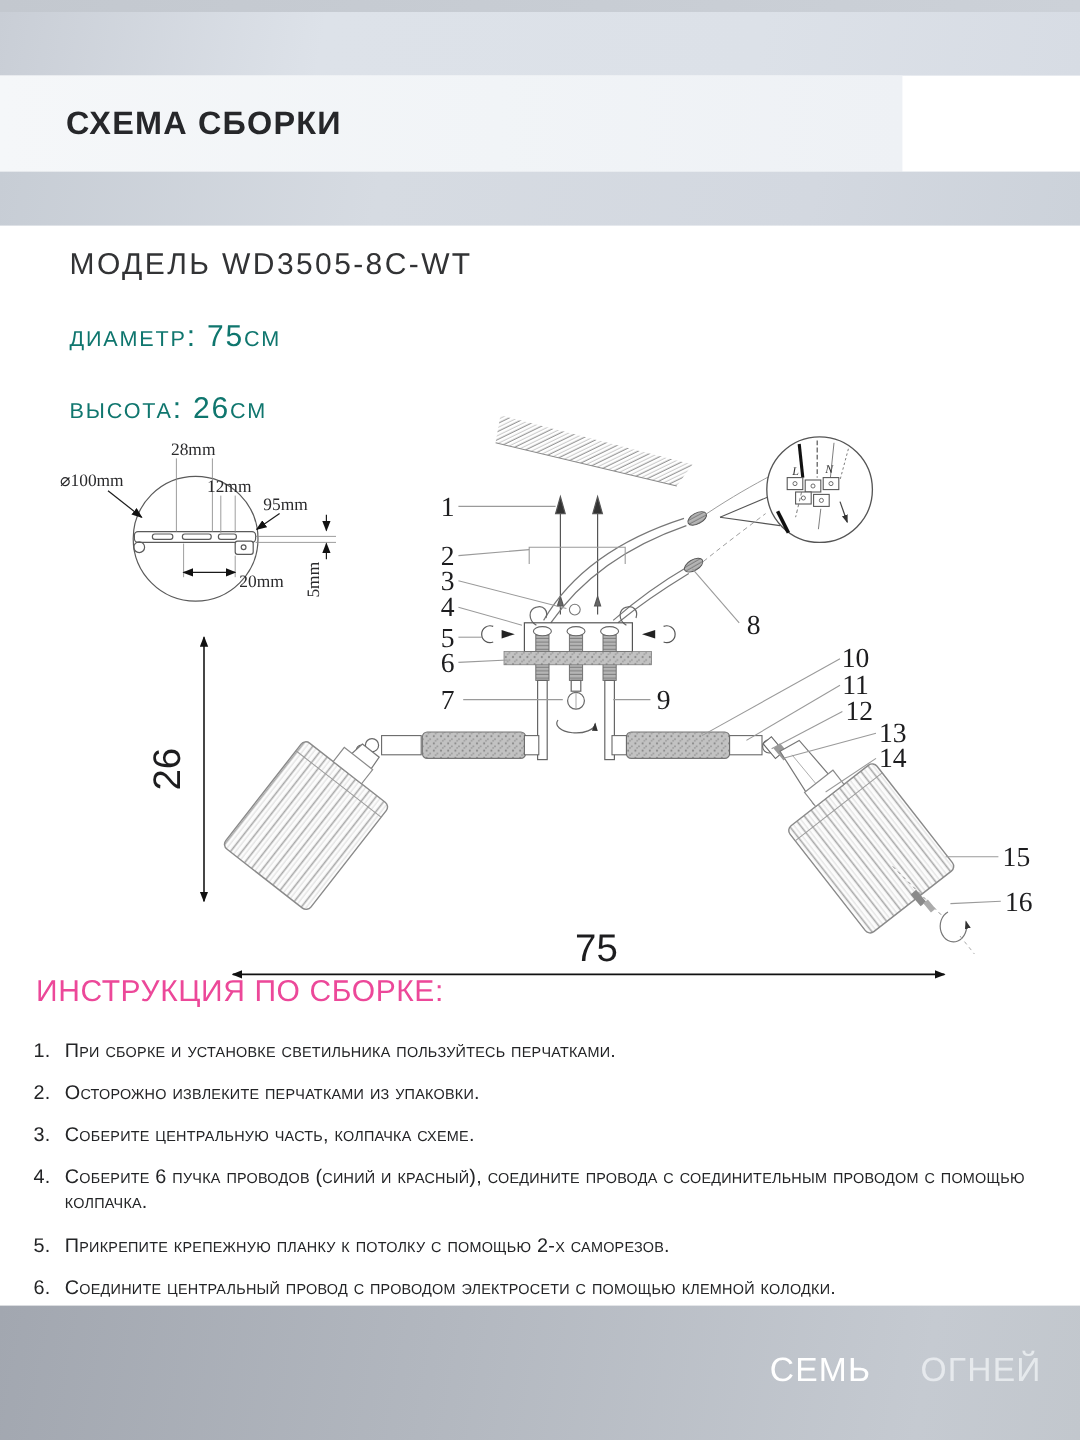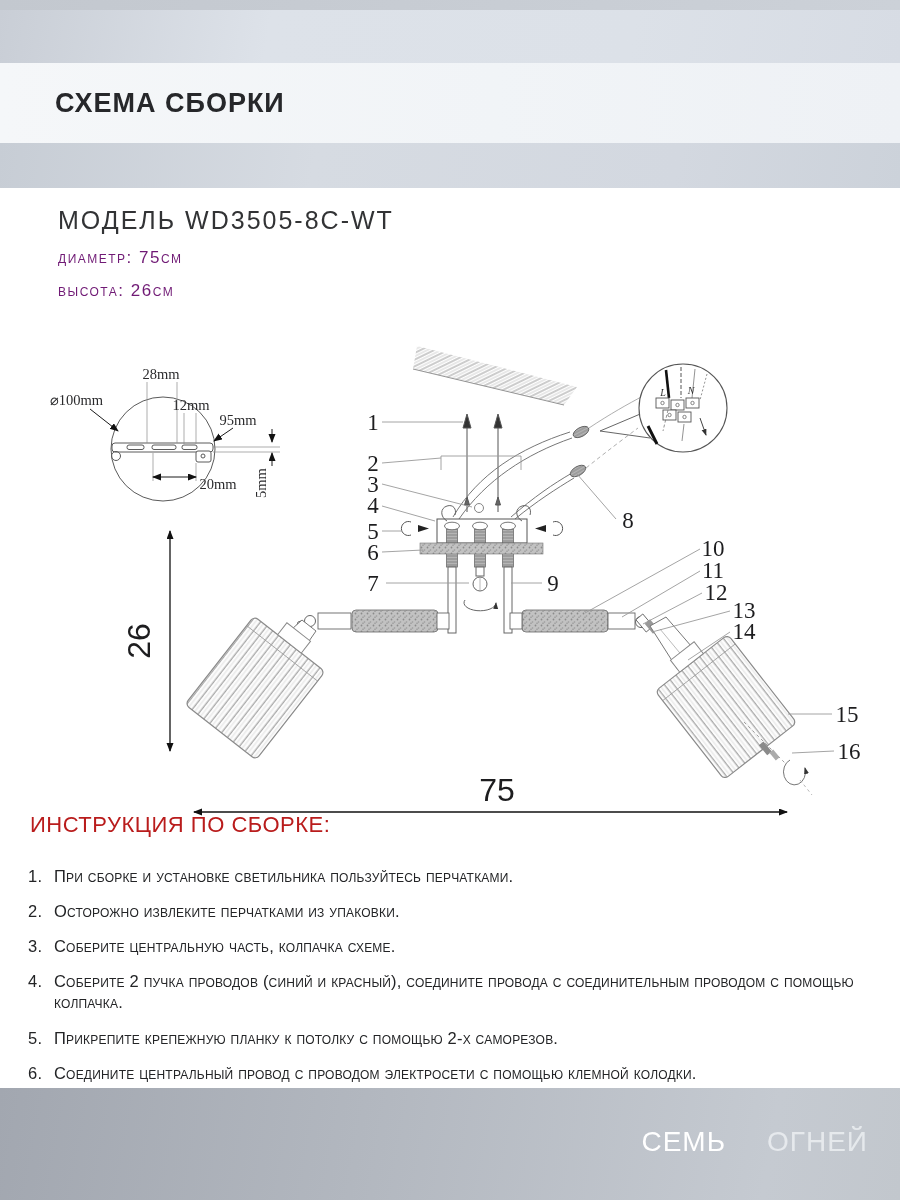--- a/index.html
+++ b/index.html
@@ -3,40 +3,40 @@
 <meta charset="utf-8">
 <style>
   html,body{margin:0;padding:0;background:#e9e9e9;}
   .page{position:relative;width:900px;height:1200px;background:#ffffff;overflow:hidden;
         font-family:"Liberation Sans",sans-serif;color:#2c2d2f;}
   
   .band-top1{position:absolute;left:0;top:0;width:900px;height:10px;
              background:linear-gradient(to right,#c3c8cf,#ccd1d8);}
   .band-top2{position:absolute;left:0;top:10px;width:900px;height:53px;
              background:linear-gradient(100deg,#c9ced6 0%,#dde2e9 30%,#dce1e8 70%,#d7dce4 100%);}
-  .title-band{position:absolute;left:0;top:63px;width:900px;height:80px;
+  .title-band{position:absolute;left:0;top:63px;width:752px;height:80px;
               background:linear-gradient(to right,#f5f7f9 0%,#f1f4f7 55%,#eef1f5 100%);
               display:flex;align-items:center;}
   .title-band h1{margin:0 0 0 55px;font-size:27px;font-weight:700;letter-spacing:1px;color:#26272a;}
   .band-sep{position:absolute;left:0;top:143px;width:900px;height:45px;
             background:linear-gradient(100deg,#c7cdd5 0%,#d6dbe2 35%,#d3d8e0 75%,#ccd2da 100%);}
   
   .model{position:absolute;left:58px;top:206px;}
   .model-name{font-size:25px;letter-spacing:2px;color:#323335;}
-  .model-line{font-size:17px;letter-spacing:1.5px;color:#701a75;margin-top:13px;
+  .model-line{font-size:25px;letter-spacing:1.5px;color:#0f766e;margin-top:31px;
               font-variant:small-caps;}
   
   svg.diagram{position:absolute;left:0;top:335px;}
   .pnum{font-family:"Liberation Serif",serif;font-size:23px;fill:#1d1d1f;}
   .dlab{font-family:"Liberation Serif",serif;font-size:14.5px;fill:#2a2a2c;}
   .dim-big{font-family:"Liberation Sans",sans-serif;font-size:32px;fill:#1d1d1f;}
   .tlab{font-family:"Liberation Serif",serif;font-size:10px;font-style:italic;fill:#333;}
   
-  .instr-title{position:absolute;left:30px;top:812px;margin:0;font-size:22px;font-weight:400;
-               letter-spacing:0.5px;color:#b91c1c;}
+  .instr-title{position:absolute;left:30px;top:812px;margin:0;font-size:25px;font-weight:400;
+               letter-spacing:0.5px;color:#ec4899;}
   .instr-list{position:absolute;left:28px;top:866px;width:828px;margin:0;padding:0;list-style:none;}
   .instr-list li{display:flex;margin-bottom:14px;font-size:16.5px;line-height:1.28;
                  font-variant:small-caps;letter-spacing:0.2px;color:#232426;}
   .instr-list .num{flex:0 0 26px;}
   .instr-list .txt{flex:1;}
   
   .footer{position:absolute;left:0;top:1088px;width:900px;height:112px;
           background:linear-gradient(100deg,#a2a7b0 0%,#b2b7bf 40%,#c5cad1 85%,#c2c7cd 100%);}
   .brand{position:absolute;right:32px;top:38px;font-size:28px;letter-spacing:1px;}
   .brand .b1{font-weight:400;color:#ffffff;}
@@ -311,21 +311,21 @@
     <li>
       <span class="num">2.</span>
       <span class="txt">Осторожно извлеките перчатками из упаковки.</span>
     </li>
     <li>
       <span class="num">3.</span>
       <span class="txt">Соберите центральную часть, колпачка схеме.</span>
     </li>
     <li>
       <span class="num">4.</span>
-      <span class="txt">Соберите 2 пучка проводов (синий и красный), соедините провода с соединительным проводом с помощью колпачка.</span>
+      <span class="txt">Соберите 6 пучка проводов (синий и красный), соедините провода с соединительным проводом с помощью колпачка.</span>
     </li>
     <li>
       <span class="num">5.</span>
       <span class="txt">Прикрепите крепежную планку к потолку с помощью 2-х саморезов.</span>
     </li>
     <li>
       <span class="num">6.</span>
       <span class="txt">Соедините центральный провод с проводом электросети с помощью клемной колодки.</span>
     </li>
   </ol>

